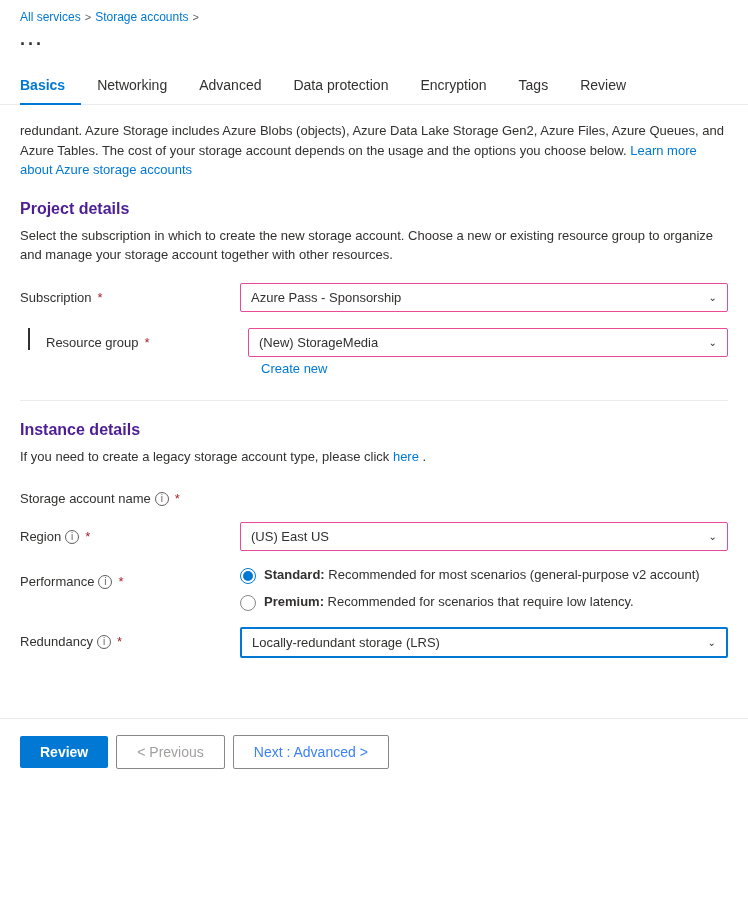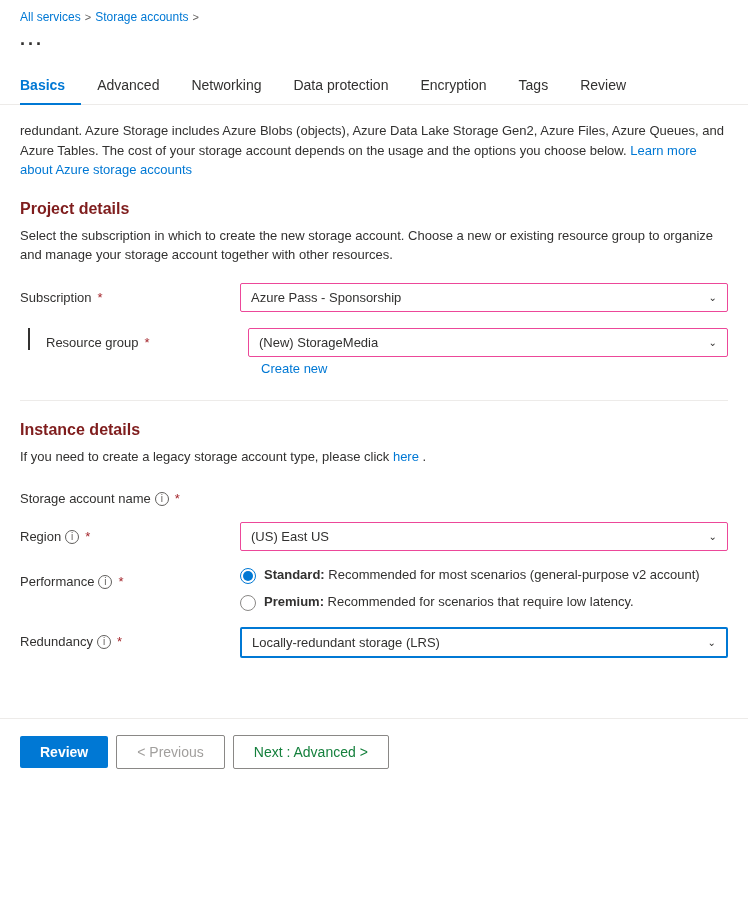--- a/index.html
+++ b/index.html
@@ -65,21 +65,21 @@
     .intro-text {
       font-size: 13px;
       color: #323130;
       line-height: 1.5;
       margin-bottom: 20px;
     }
     .intro-text a { color: #0078d4; text-decoration: none; }
     .section-title {
       font-size: 16px;
       font-weight: 600;
-      color: #7f1d1d;
+      color: #4c1d95;
       margin-bottom: 8px;
     }
     .section-desc {
       font-size: 13px;
       color: #323130;
       line-height: 1.5;
       margin-bottom: 18px;
     }
     .form-row {
       display: flex;
@@ -228,21 +228,21 @@
       border: 1px solid #8a8886;
       padding: 8px 20px;
       font-size: 14px;
       border-radius: 2px;
       cursor: pointer;
       font-family: inherit;
       color: #a19f9d;
     }
     .btn-next {
       background: #fff;
-      color: #15803d;
+      color: #3b82f6;
       border: 1px solid #8a8886;
       padding: 8px 20px;
       font-size: 14px;
       border-radius: 2px;
       cursor: pointer;
       font-family: inherit;
     }
     .divider { border: none; border-top: 1px solid #edebe9; margin: 6px 0 20px; }
   </style>
 </head>
@@ -254,22 +254,22 @@
   <a>Storage accounts</a>
   <span class="breadcrumb-sep">&gt;</span>
 </div>
 
 <div class="page-title">
   <span class="page-title-menu">···</span>
 </div>
 
 <div class="tabs">
   <div class="tab active">Basics</div>
+  <div class="tab">Networking</div>
   <div class="tab">Advanced</div>
-  <div class="tab">Networking</div>
   <div class="tab">Data protection</div>
   <div class="tab">Encryption</div>
   <div class="tab">Tags</div>
   <div class="tab">Review</div>
 </div>
 
 <div class="content">
 
   <p class="intro-text">
     <span>redundant. Azure Storage includes Azure Blobs (objects), Azure Data Lake Storage Gen2, Azure Files, Azure Queues, and Azure Tables. The cost of your storage account depends on the usage and the options you choose below.</span>

